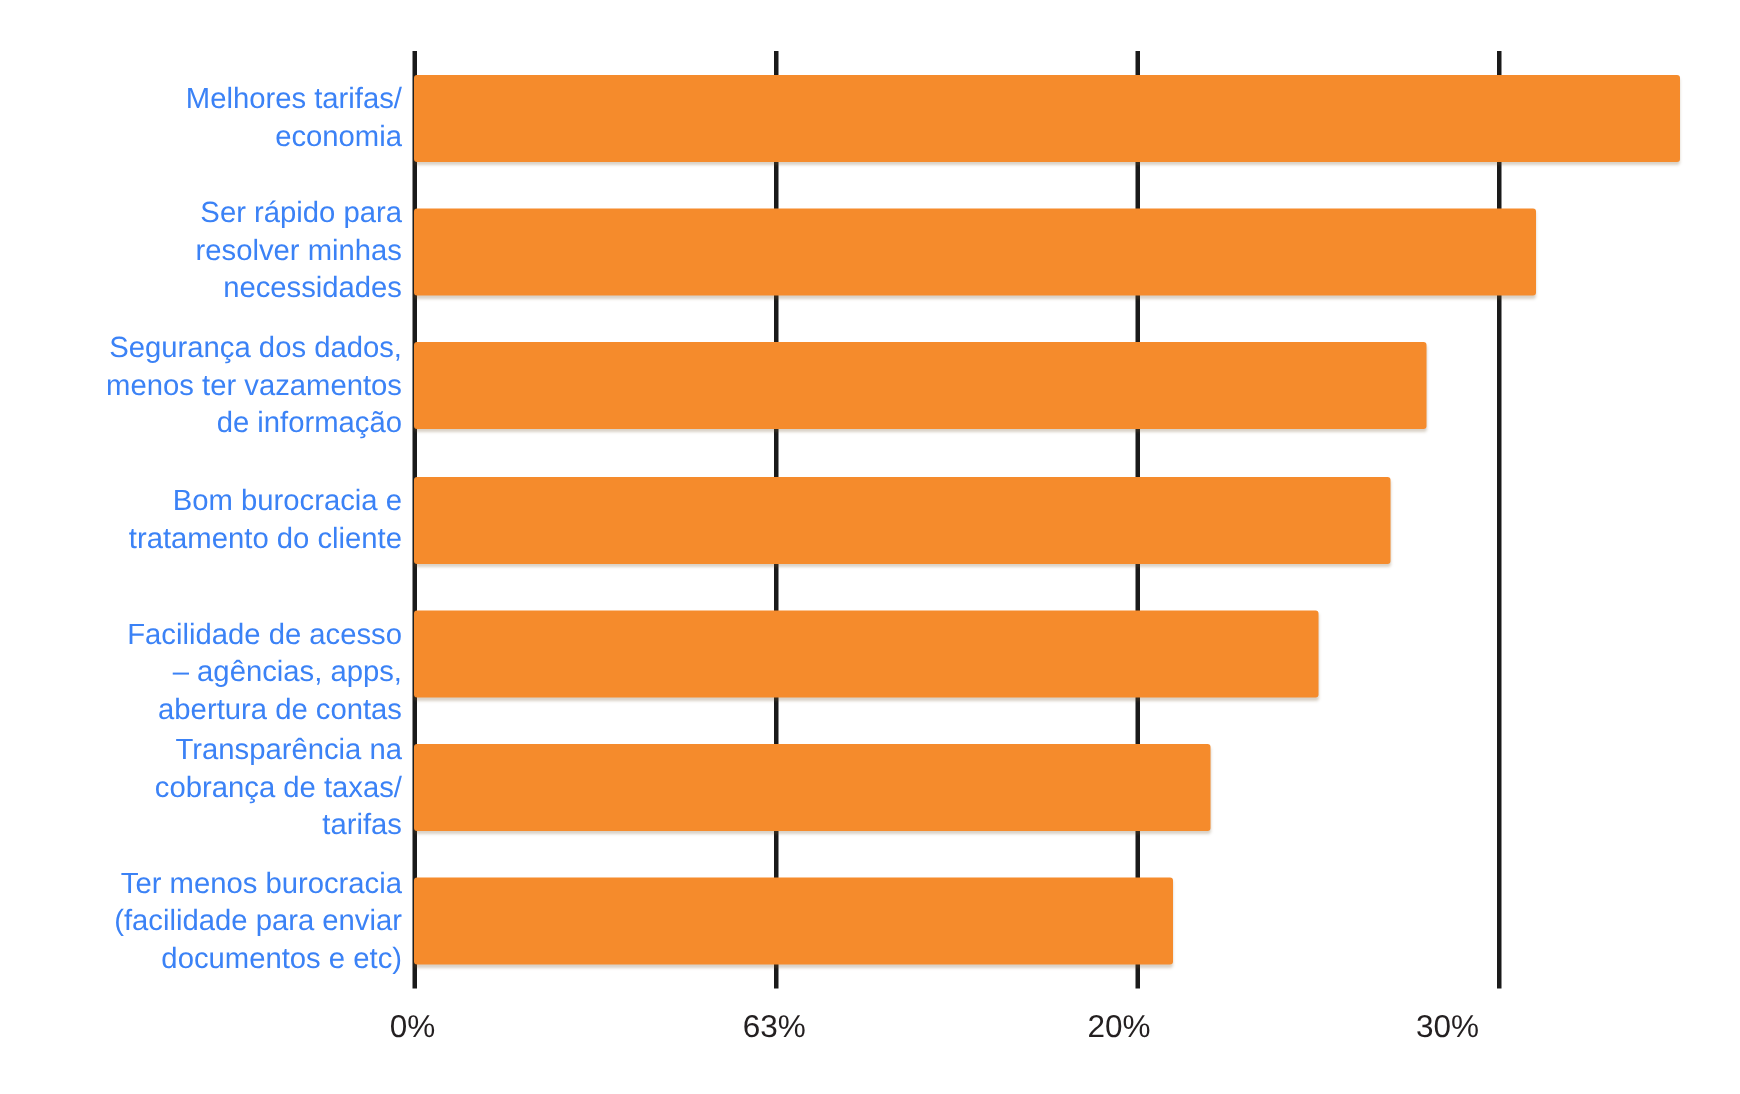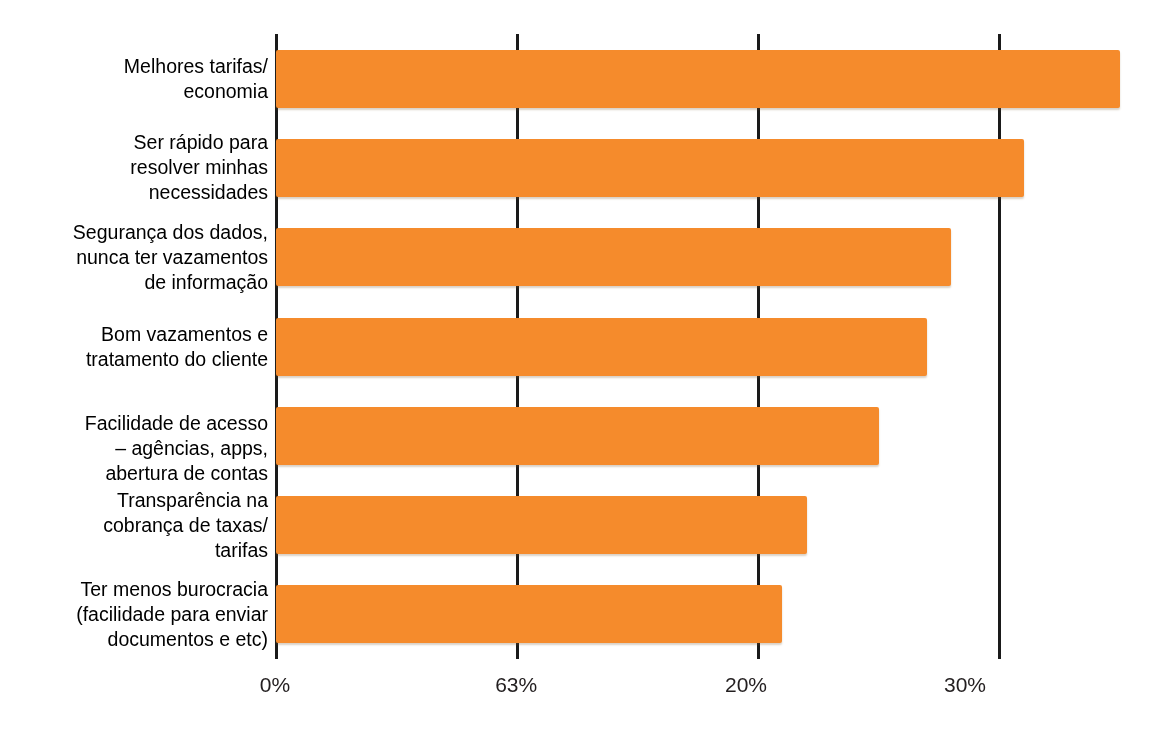--- a/index.html
+++ b/index.html
@@ -68,21 +68,21 @@
     width: 268px;
     height: 625px;
   }
   .cat-label {
     position: absolute;
     right: 0;
     width: 268px;
     text-align: right;
     font-size: 19.5px;
     line-height: 25px;
-    color: #000000;
+    color: #3b82f6;
     white-space: pre-line;
   }
 
   
   .xaxis-layer {
     position: absolute;
     left: 275px;
     top: 659px;
     width: 885px;
     height: 60px;
@@ -132,23 +132,23 @@
       </div>
   </div>
 
   <div class="labels-layer">
     <div class="cat-label" style="top: 19.6429px; height: 50px;">Melhores tarifas/
 economia</div>
     <div class="cat-label" style="top: 96.4286px; height: 75px; margin-left: 10px;">Ser rápido para
 resolver minhas
 necessidades</div>
     <div class="cat-label" style="top: 185.714px; height: 75px;">Segurança dos dados,
-nunca ter vazamentos
+menos ter vazamentos
 de informação</div>
-    <div class="cat-label" style="top: 287.5px; height: 50px;">Bom vazamentos e
+    <div class="cat-label" style="top: 287.5px; height: 50px;">Bom burocracia e
 tratamento do cliente</div>
     <div class="cat-label" style="top: 377px; height: 75px;">Facilidade de acesso
 – agências, apps,
 abertura de contas</div>
     <div class="cat-label" style="top: 453.571px; height: 75px;">Transparência na
 cobrança de taxas/
 tarifas</div>
     <div class="cat-label" style="top: 542.857px; height: 75px;">Ter menos burocracia
 (facilidade para enviar
 documentos e etc)</div>

